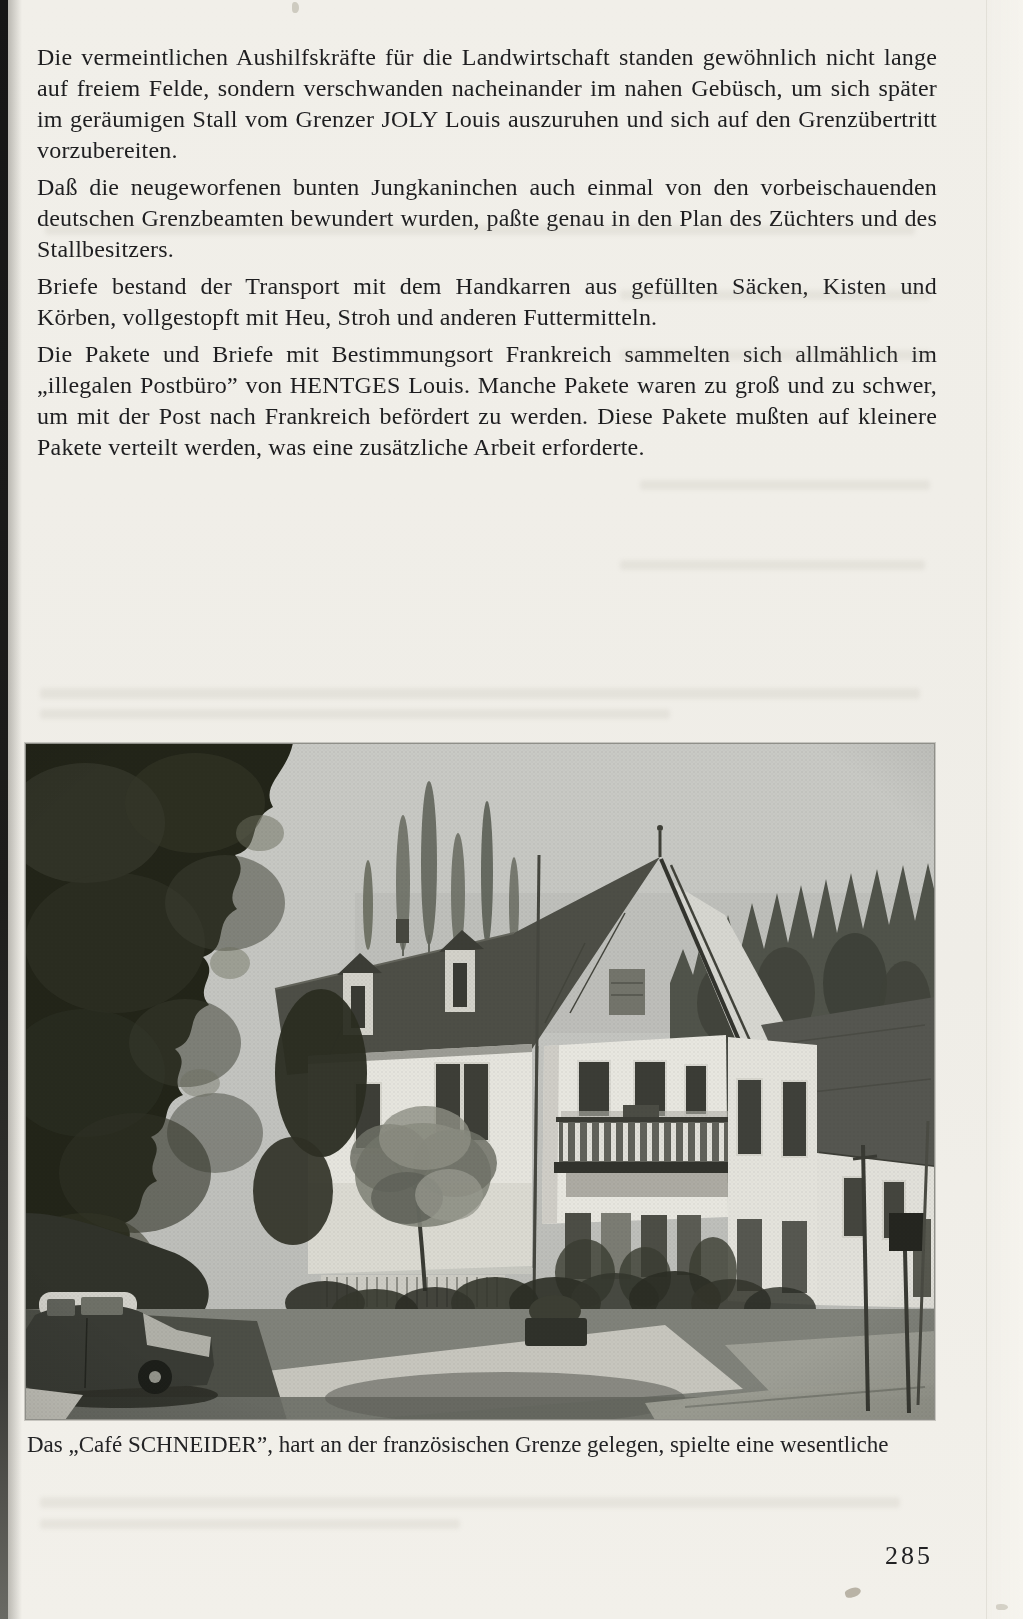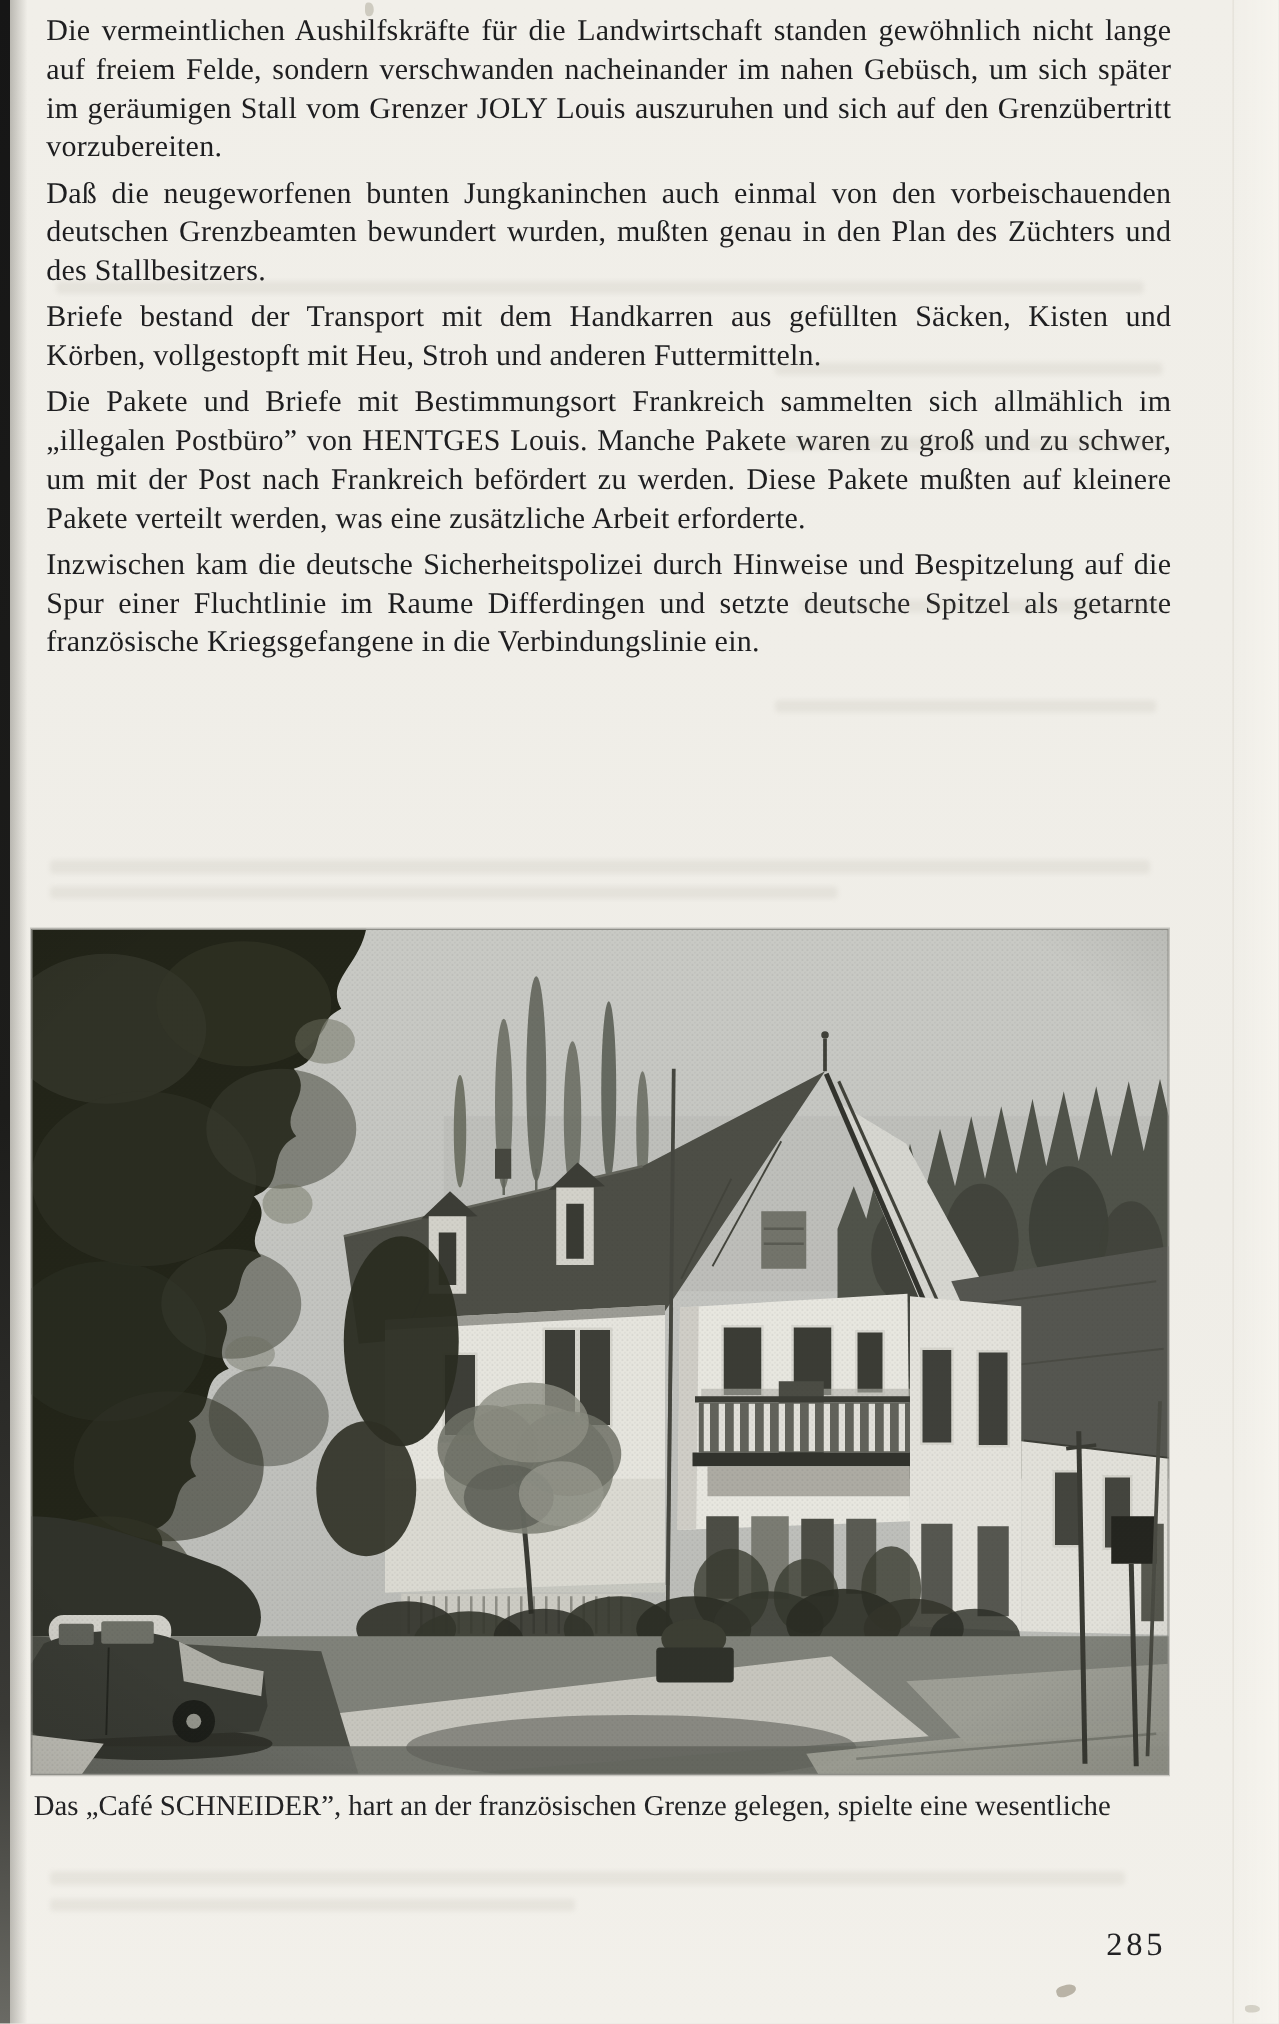--- a/index.html
+++ b/index.html
@@ -9,21 +9,21 @@
     font-family:"Liberation Serif","DejaVu Serif",serif;color:#1e1e20;
   }
   .spine{position:absolute;left:0;top:0;width:8px;height:100%;
     background:linear-gradient(180deg,#161616 0%,#1d1d1b 55%,#3a3a36 85%,#6a6a64 100%);}
   .spine-shadow{position:absolute;left:8px;top:0;width:14px;height:100%;
     background:linear-gradient(90deg,rgba(60,58,50,.30),rgba(60,58,50,0));}
   .right-edge{position:absolute;right:0;top:0;width:36px;height:100%;
     background:linear-gradient(90deg,rgba(255,255,255,0),rgba(250,248,242,.55));
     border-left:1px solid rgba(190,186,176,.35);}
   .text-block{
-    position:absolute;left:37px;top:10px;width:900px;
+    position:absolute;left:37px;top:42px;width:900px;
     font-size:24px;line-height:31px;text-align:justify;letter-spacing:.2px;
   }
   .text-block p{margin:0 0 6px 0;}
   .photo-frame{position:absolute;left:25px;top:743px;width:910px;height:677px;
     box-shadow:0 0 0 1px rgba(120,120,114,.35);}
   .caption{position:absolute;left:27px;top:1430px;width:930px;
     font-size:23px;line-height:30px;color:#232325;}
   .caption div{white-space:nowrap;}
   .pagenum{position:absolute;left:885px;top:1541px;width:80px;
     font-size:26px;letter-spacing:3px;color:#222224;}
@@ -34,24 +34,23 @@
 <body>
 
 <div class="page">
 
   <div class="spine"></div>
   <div class="spine-shadow"></div>
   <div class="right-edge"></div>
 
   <div class="text-block">
     <p>Die vermeintlichen Aushilfskräfte für die Landwirtschaft standen gewöhnlich nicht lange auf freiem Felde, sondern verschwanden nacheinander im nahen Gebüsch, um sich später im geräumigen Stall vom Grenzer JOLY Louis auszuruhen und sich auf den Grenzübertritt vorzubereiten.</p>
-    <p>Daß die neugeworfenen bunten Jungkaninchen auch einmal von den vorbeischauenden deutschen Grenzbeamten bewundert wurden, mußten genau in den Plan des Züchters und des Stallbesitzers.</p>
+    <p>Daß die neugeworfenen bunten Jungkaninchen auch einmal von den vorbeischauenden deutschen Grenzbeamten bewundert wurden, paßte genau in den Plan des Züchters und des Stallbesitzers.</p>
     <p>Briefe bestand der Transport mit dem Handkarren aus gefüllten Säcken, Kisten und Körben, vollgestopft mit Heu, Stroh und anderen Futtermitteln.</p>
     <p>Die Pakete und Briefe mit Bestimmungsort Frankreich sammelten sich allmählich im „illegalen Postbüro” von HENTGES Louis. Manche Pakete waren zu groß und zu schwer, um mit der Post nach Frankreich befördert zu werden. Diese Pakete mußten auf kleinere Pakete verteilt werden, was eine zusätzliche Arbeit erforderte.</p>
-    <p>Inzwischen kam die deutsche Sicherheitspolizei durch Hinweise und Bespitzelung auf die Spur einer Fluchtlinie im Raume Differdingen und setzte deutsche Spitzel als getarnte französische Kriegsgefangene in die Verbindungslinie ein.</p>
   </div>
 
   <div class="ghost" style="left:45px;top:225px;width:870px;height:10px;"></div>
   <div class="ghost" style="left:620px;top:290px;width:310px;height:10px;"></div>
   <div class="ghost" style="left:620px;top:350px;width:310px;height:10px;"></div>
   <div class="ghost" style="left:640px;top:480px;width:290px;height:10px;"></div>
   <div class="ghost" style="left:620px;top:560px;width:305px;height:10px;"></div>
   <div class="ghost" style="left:40px;top:688px;width:880px;height:11px;"></div>
   <div class="ghost" style="left:40px;top:709px;width:630px;height:10px;"></div>
   <div class="ghost" style="left:40px;top:1497px;width:860px;height:11px;"></div>

